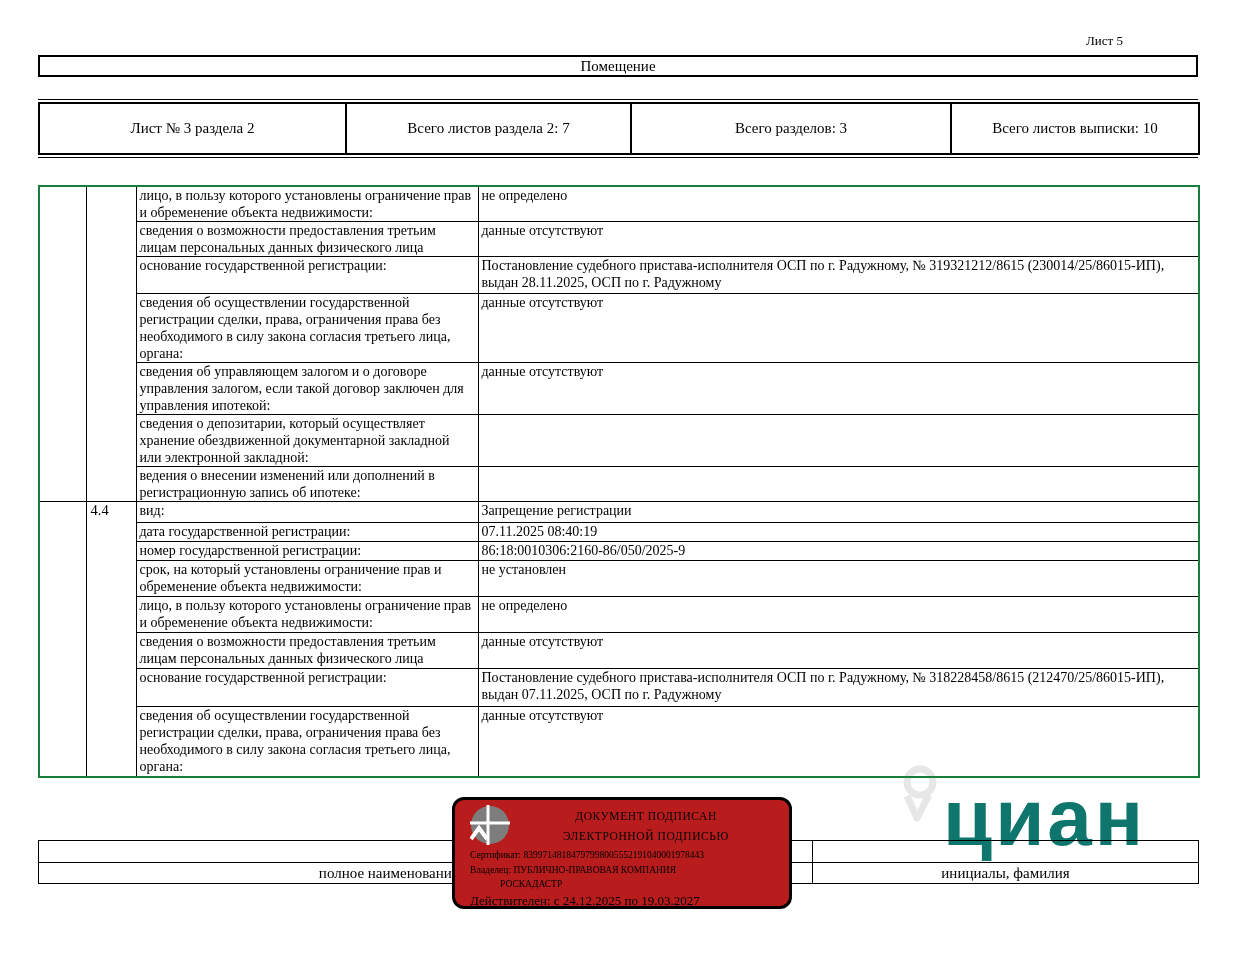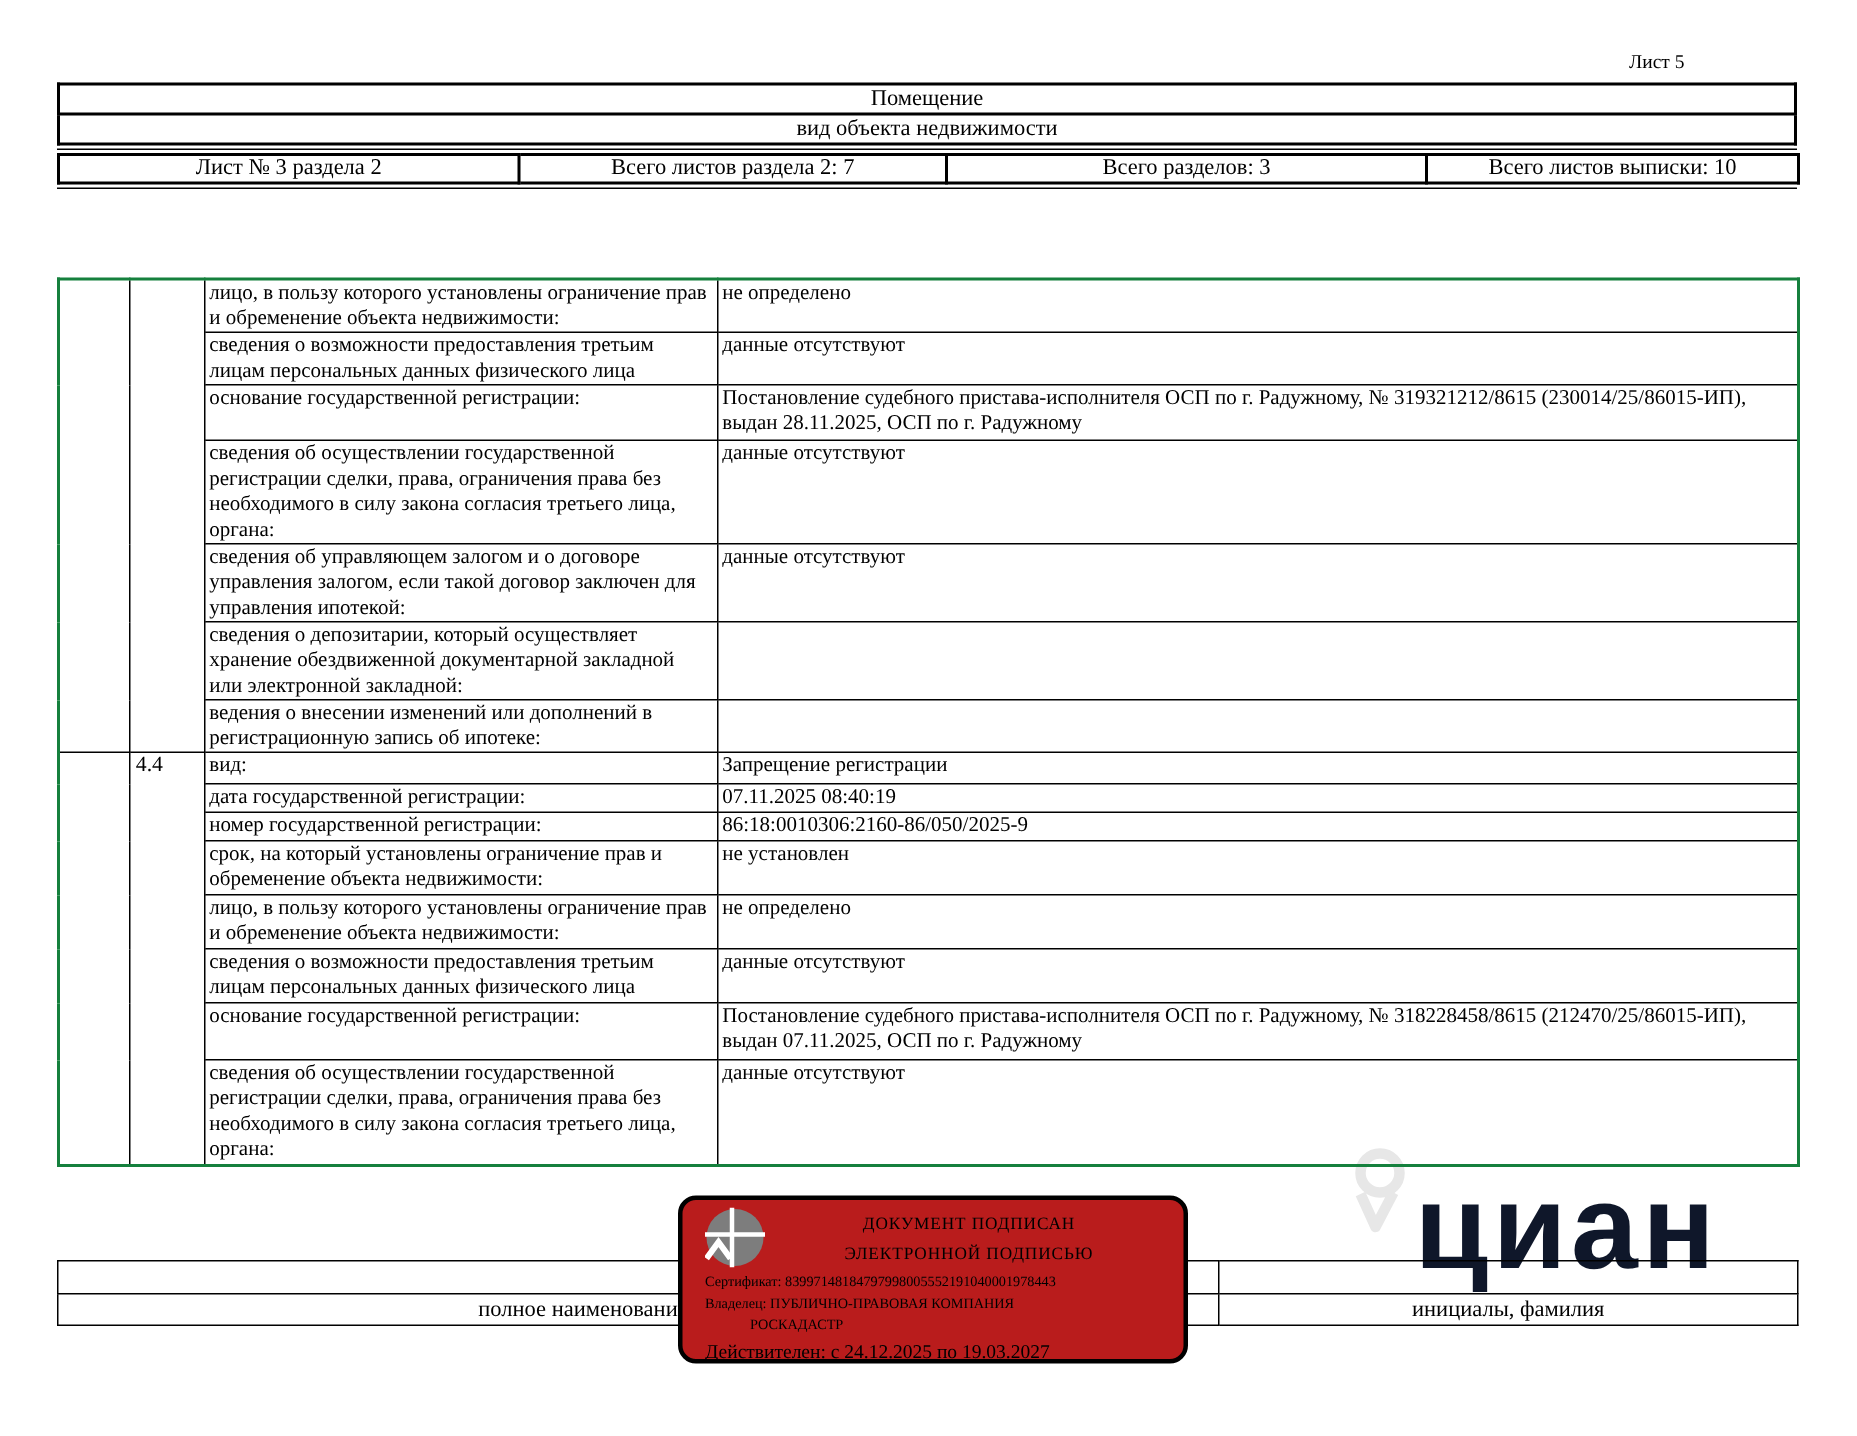--- a/index.html
+++ b/index.html
@@ -6,37 +6,37 @@
   body{
     width:1238px;height:957px;background:#fff;color:#000;
     font-family:"Liberation Serif", serif;position:relative;overflow:hidden;
   }
   .page{position:absolute;inset:0;}
 
   
   .watermark{position:absolute;left:893px;top:762px;z-index:0;display:flex;align-items:flex-start;}
   .wm-text{
     font-family:"Liberation Sans", sans-serif;font-weight:bold;font-size:80px;line-height:1;
-    color:#0f172a;letter-spacing:3px;margin-top:16px;
+    color:#0f766e;letter-spacing:3px;margin-top:16px;
   }
 
   .sheet-label{position:absolute;left:1086px;top:33px;font-size:13px;z-index:1;}
 
   table{border-collapse:collapse;table-layout:fixed;background:transparent;}
   td{vertical-align:top;overflow:hidden;}
 
   
   .t-head1{position:absolute;left:38px;top:55px;width:1160px;z-index:1;padding-left:35px;}
   .t-head1 td{border:2px solid #000;text-align:center;font-size:15px;height:15px;line-height:16px;padding:1px 2px;}
 
   
   .band{position:absolute;left:38px;top:99px;width:1160px;z-index:1;
         border-top:1.5px solid #000;border-bottom:1.5px solid #000;padding:2px 0;box-sizing:border-box;}
   .t-head2{width:1160px;}
-  .t-head2 td{border:2px solid #000;text-align:center;font-size:15px;height:14px;line-height:15px;padding:1px 2px;}
+  .t-head2 td{border:2px solid #000;text-align:center;font-size:15px;height:14px;line-height:15px;padding:17px 2px;}
 
   
   .t-head3{position:absolute;left:38px;top:131px;width:1160px;z-index:1;}
   .t-head3 td{border:1.5px solid #000;font-size:15px;height:15px;line-height:16px;padding:1px 4px;text-align:left;}
 
   
   .t-main{position:absolute;left:38px;top:185px;width:1160px;border:2px solid #15803d;z-index:1;}
   .t-main td{border:1px solid #000;font-size:14px;line-height:17px;padding:0 3px;}
   .t-main td.num{font-size:14.5px;padding:0 4px;}
   .h19{height:19px}.h21{height:21px}.h35{height:35px}.h36{height:36px}.h37{height:37px}
@@ -71,23 +71,20 @@
     </svg>
     <span class="wm-text">циан</span>
   </div>
 
   <div class="sheet-label">Лист 5</div>
 
   <table class="t-head1">
     <tbody>
         <tr>
           <td>Помещение</td>
-        </tr>
-    <tr>
-          <td>вид объекта недвижимости</td>
         </tr>
   </tbody>
     </table>
 
   <div class="band">
     <table class="t-head2">
       <colgroup>
           <col style="width:307px">
           <col style="width:285px">
           <col style="width:320px">

